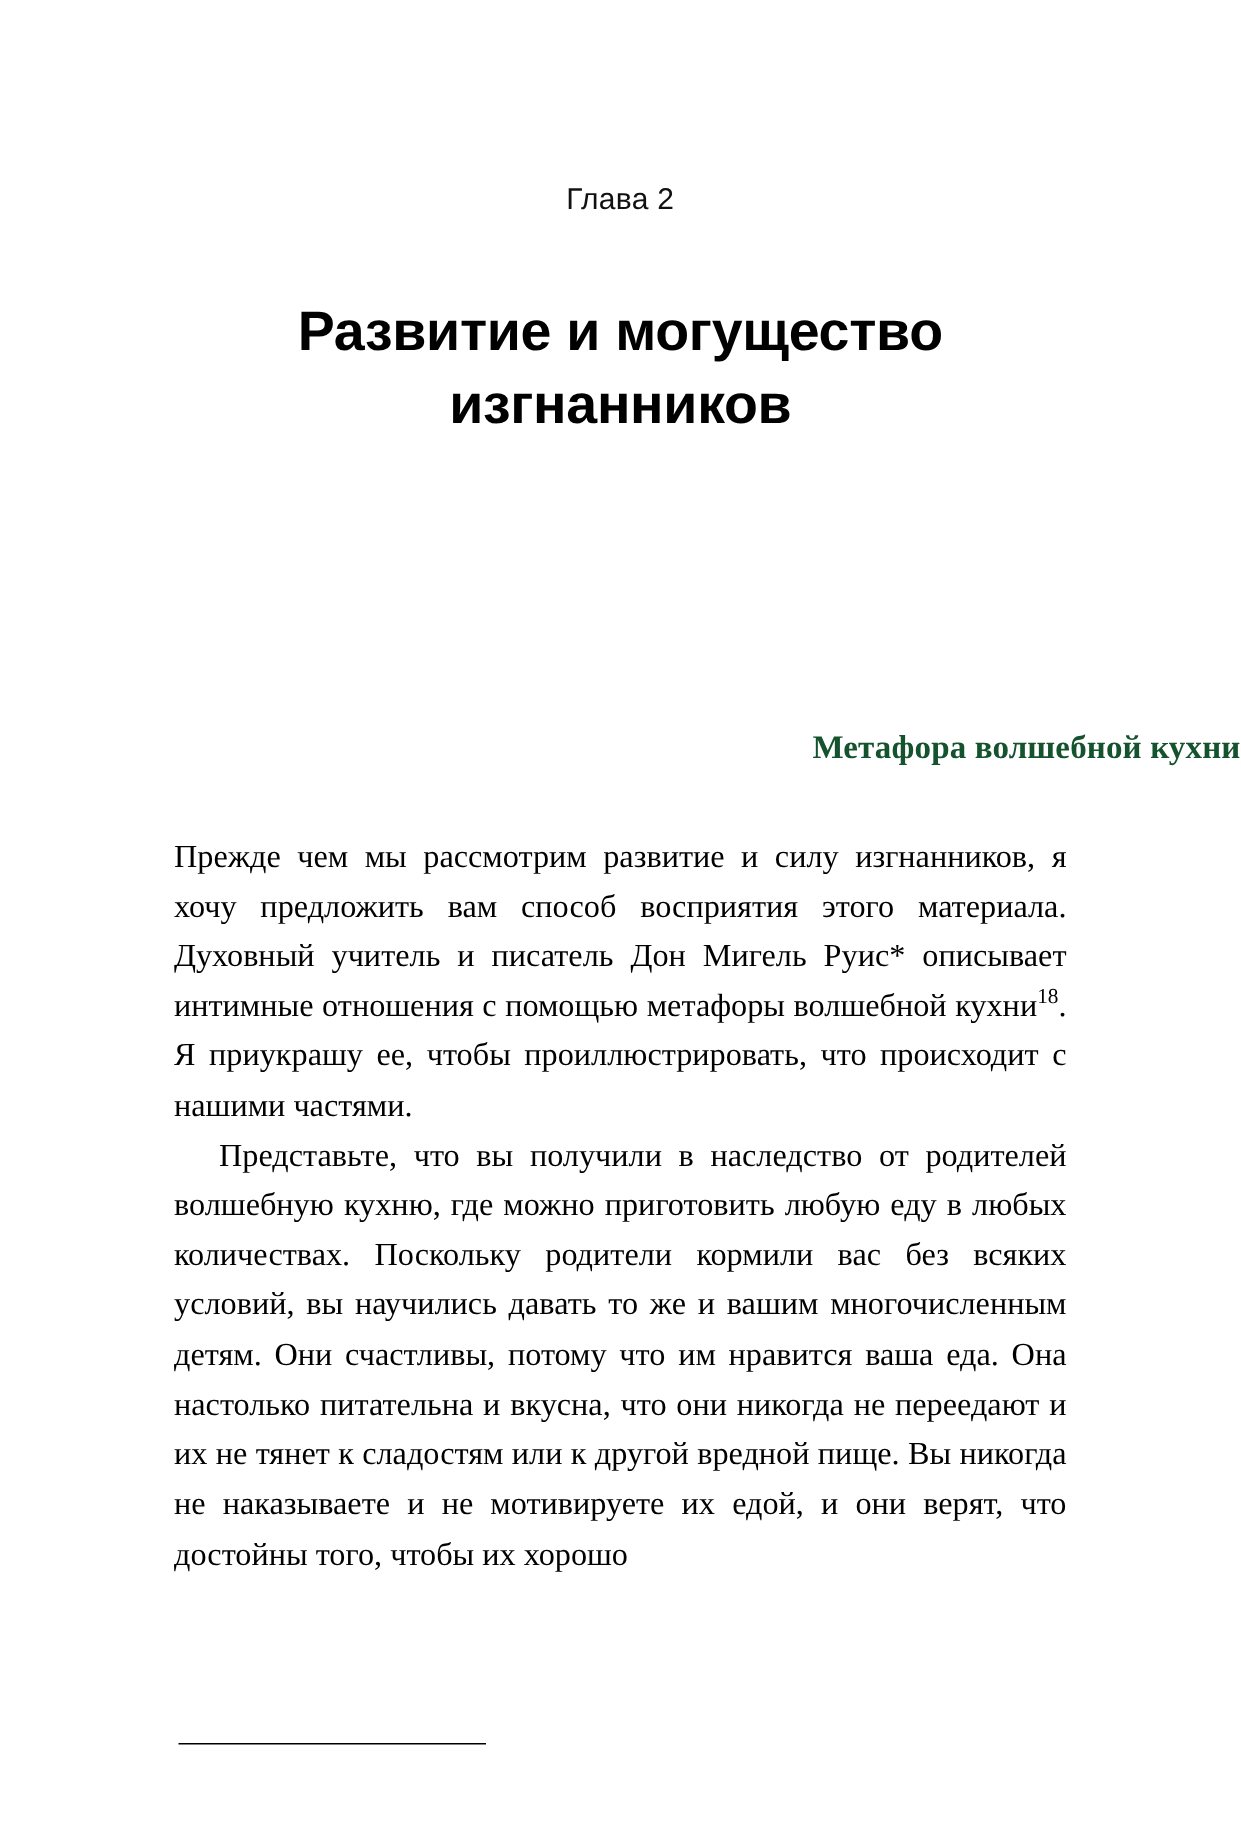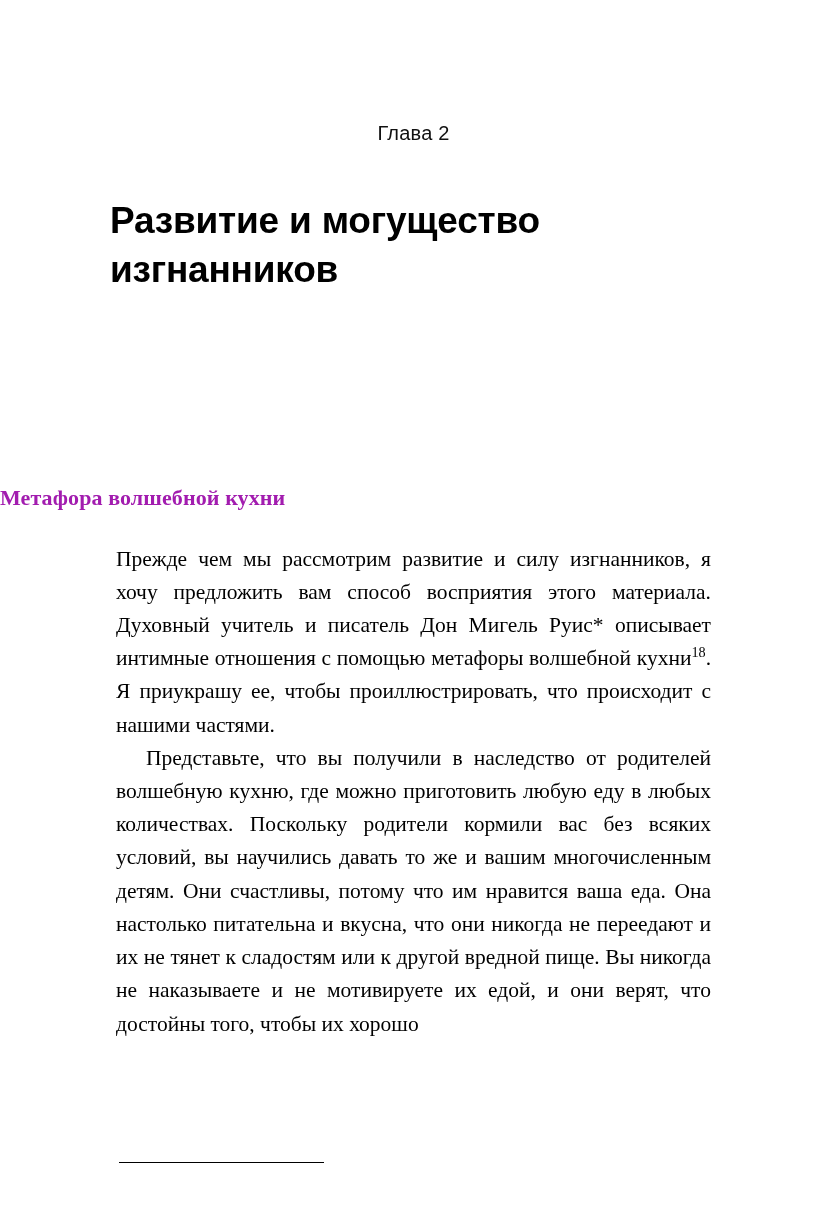--- a/index.html
+++ b/index.html
@@ -22,41 +22,41 @@
   }
   .chapter-label {
     text-align: center;
     font-family: "Liberation Sans", sans-serif;
     font-size: 20px;
     color: #111111;
     margin-top: 122px;
     letter-spacing: 0.2px;
   }
   .chapter-title {
-    text-align: left;
+    text-align: center;
     font-family: "Liberation Sans", sans-serif;
     font-weight: bold;
     font-size: 37px;
     line-height: 1.32;
     color: #000000;
     margin-top: 52px;
     padding: 0 110px;
     letter-spacing: -0.2px;
   }
   .section-heading {
-    text-align: left;
+    text-align: right;
     font-family: "Liberation Serif", serif;
     font-weight: bold;
     font-size: 22px;
     margin-top: 190px;
-    color: #a21caf;
+    color: #14532d;
     letter-spacing: 0.1px;
   }
   .body-block {
-    margin-top: 32px;
+    margin-top: 44px;
     padding: 0 116px 0 116px;
   }
   p.body-par {
     margin: 0;
     font-size: 21.5px;
     line-height: 1.545;
     text-align: justify;
     text-justify: inter-word;
     hyphens: manual;
   }

